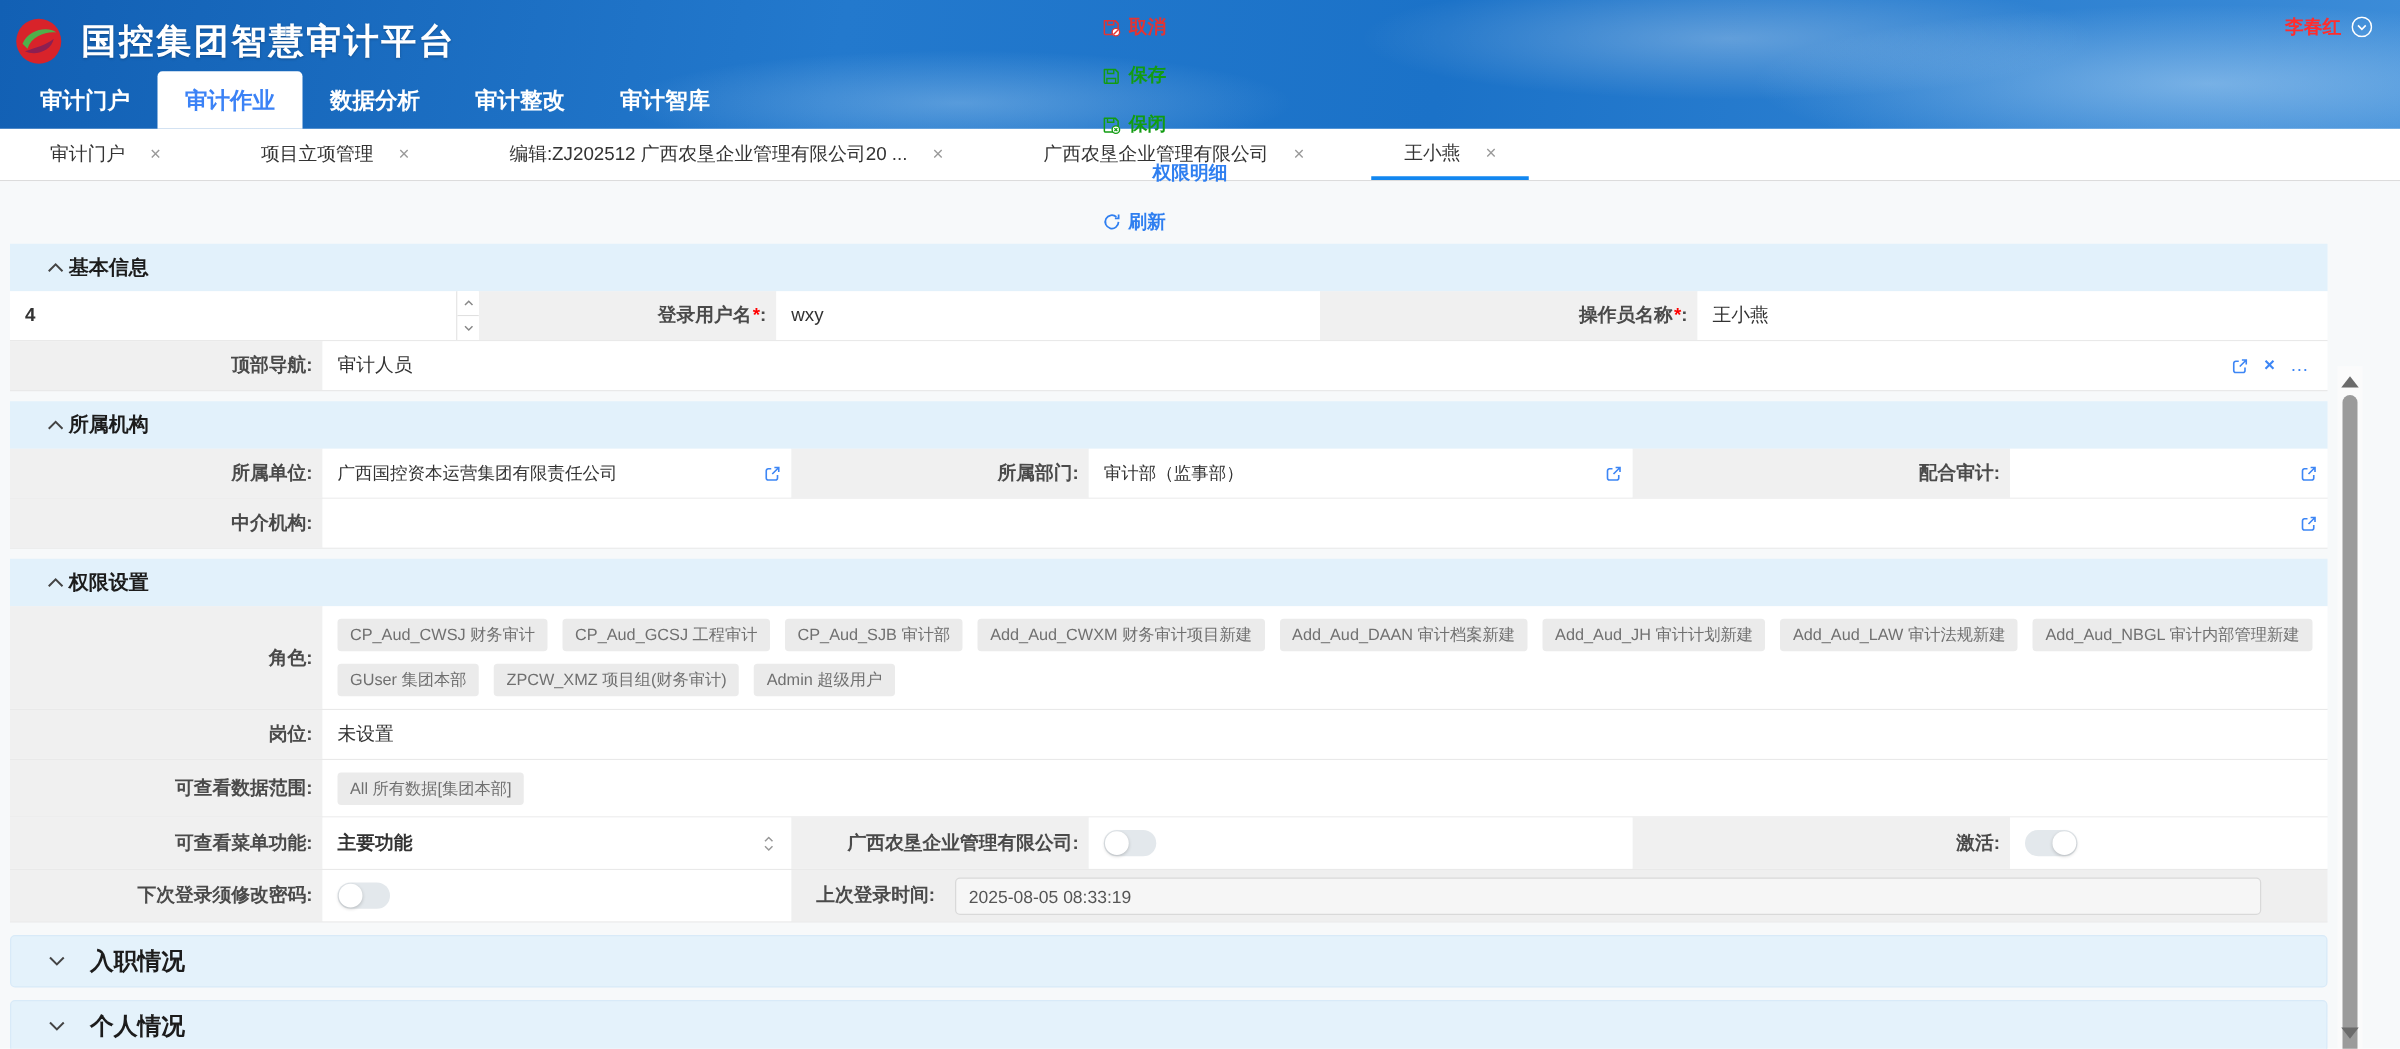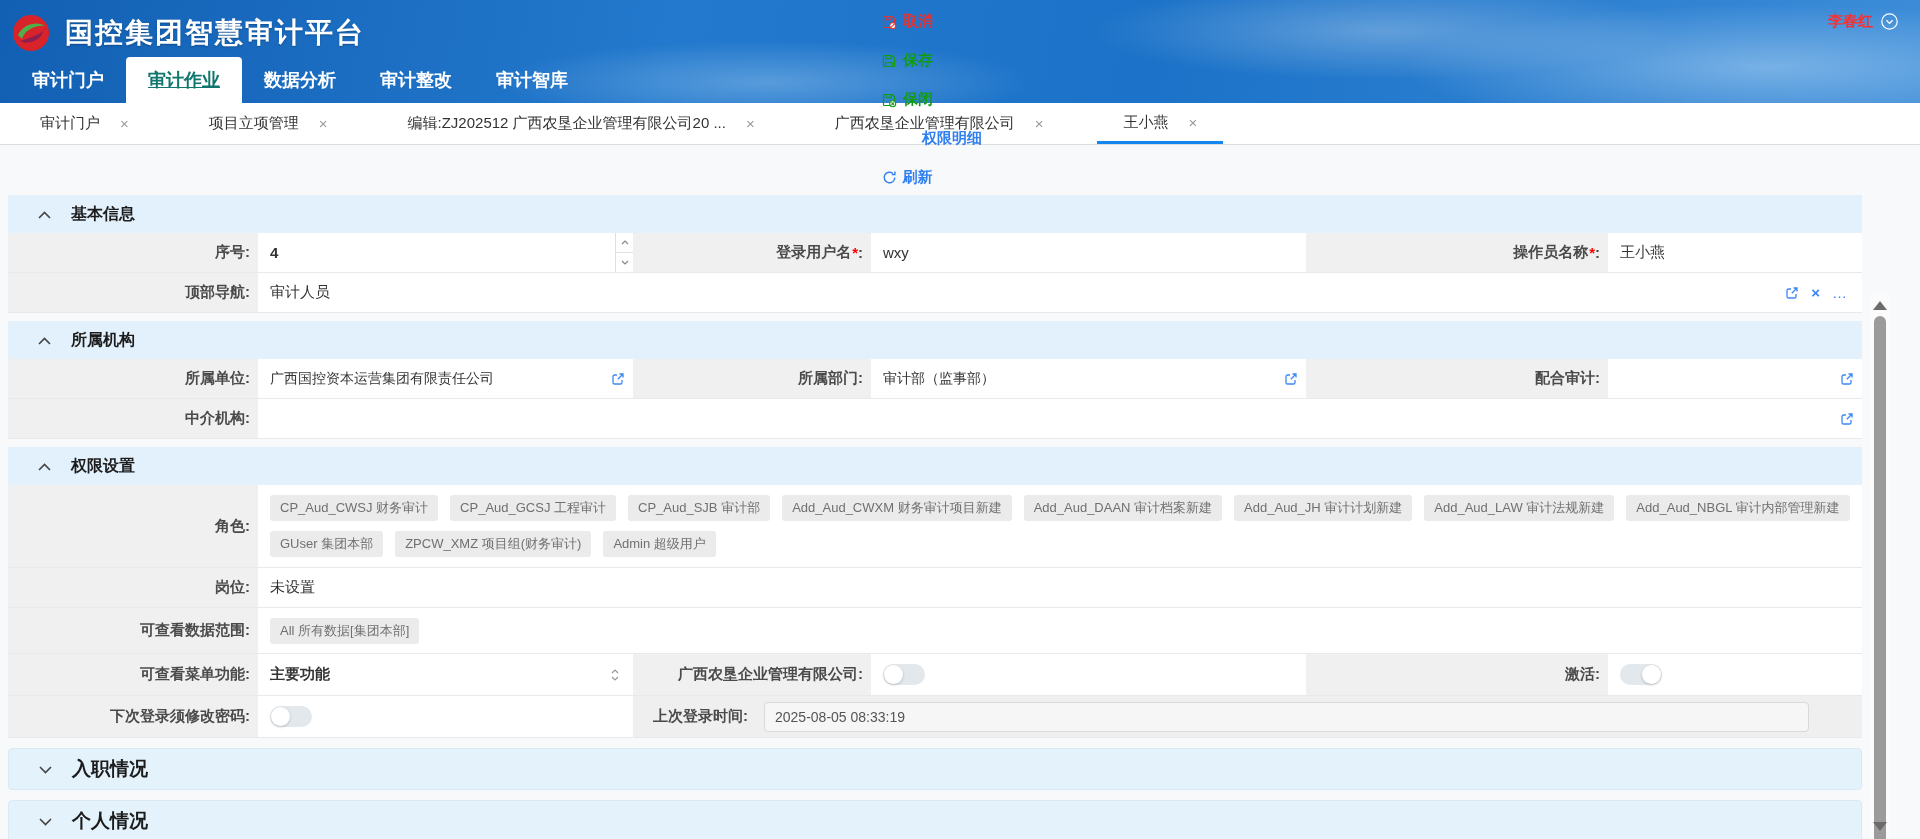--- a/index.html
+++ b/index.html
@@ -15,38 +15,38 @@
       radial-gradient(380px 60px at 40% 80%, rgba(190,222,248,.35), rgba(190,222,248,0) 70%),
       linear-gradient(100deg,#1260b4 0%, #2379cd 35%, #1b72c8 60%, #3c8cd8 100%);
   }
   .brand{ display:flex; align-items:center; gap:15px; padding:9px 0 0 12px; height:56px; }
   .logo{ width:38px; height:38px; display:inline-block; }
   .app-title{ color:#fff; font-size:28px; font-weight:bold; letter-spacing:2px; text-shadow:0 1px 2px rgba(0,0,0,.25); }
   .user-box{ position:absolute; top:12px; right:22px; display:flex; align-items:center; gap:8px; cursor:pointer; }
   .user-name{ color:#ff2d2d; font-size:15px; font-weight:bold; }
   .top-nav{ display:flex; align-items:flex-end; height:47px; padding-left:10px; }
   .nav-item{ color:#fff; font-size:18px; font-weight:bold; padding:11px 22px; cursor:pointer; white-space:nowrap; }
-  .nav-item.active{ background:#fff; color:#0f766e; border-radius:4px 4px 0 0;text-decoration:underline; }
+  .nav-item.active{ background:#fff; color:#3b82f6; border-radius:4px 4px 0 0; }
 
   
   .tab-bar{ height:42px; background:#fff; border-bottom:1px solid #dcdcdc; display:flex; align-items:stretch; padding-left:14px; }
   .tab{ display:flex; align-items:center; gap:20px; padding:0 26px; margin-right:28px; font-size:15px; color:#333; cursor:pointer; white-space:nowrap; }
   .tab .tab-close{ color:#9a9a9a; font-size:15px; }
   .tab.active{ border-bottom:3px solid #1287f0; }
 
   
   .content{ background:#f7f9fa; height:694px; padding:10px 0 0 8px; position:relative; }
   .inner{ width:1854px; }
 
   .toolbar{ display:flex; justify-content:flex-end; align-items:center; gap:20px; height:32px; padding-right:56px;flex-direction:column; }
   .tbtn{ display:flex; align-items:center; gap:6px; background:none; border:none; font-size:15px; font-weight:bold; cursor:pointer; font-family:inherit; }
   .tbtn.red{ color:#e23434; } .tbtn.green{ color:#129c12; } .tbtn.blue{ color:#2f7ff0; }
   .tbtn.gap-left{ margin-left:90px; }
 
-  .sec-head{ height:38px; background:#e2f1fb; display:flex; align-items:center; gap:20px; padding-left:30px; margin-top:8px; }
+  .sec-head{ height:38px; background:#e2f1fb; display:flex; align-items:center; gap:4px; padding-left:30px; margin-top:8px; }
   .sec-head .sec-title{ font-size:16px; font-weight:bold; color:#1c1c1c; }
   .collapsed-bar{ height:42px; background:#e4f2fb; border:1px solid #d8eaf8; border-radius:4px; display:flex; align-items:center; gap:20px; padding-left:30px; margin-top:10px; }
   .collapsed-bar .sec-title{ font-size:19px; font-weight:bold; color:#1c1c1c; }
 
   .frow{ display:flex; width:1854px; min-height:40px; border-bottom:1px solid #e9e9e9; align-items:stretch; }
   .cell{ display:flex; align-items:center; }
   .lab{ background:#f0f0f0; justify-content:flex-end; padding-right:8px; font-size:15px; font-weight:bold; color:#4a4a4a; white-space:nowrap; }
   .val{ background:#fff; padding-left:12px; font-size:15px; color:#333; position:relative; }
   .c-l1{ width:250px; } .c-v1{ width:375px; } .c-l2{ width:238px; } .c-v2{ width:435px; } .c-l3{ width:302px; } .c-v3{ flex:1; }
   .c-wide{ flex:1; }
@@ -185,23 +185,20 @@
     </div>
 
     <div class="sec-head">
       <span><svg width="13" height="8" viewBox="0 0 13 8">
             <polyline points="1,7 6.5,1.5 12,7" fill="none" stroke="#444" stroke-width="1.6"></polyline>
           </svg></span>
       <span class="sec-title">基本信息</span>
     </div>
 
     <div class="frow">
-      <div class="cell lab c-l1">
-          <span>序号:</span>
-        </div>
       <div class="cell val c-v1">
         <span style="font-weight:bold">4</span>
         <span class="spinner">
           <span class="spin-half">
               <svg width="8" height="5" viewBox="0 0 8 5">
                 <polyline points="1,4 4,1 7,4" fill="none" stroke="#888" stroke-width="1.2"></polyline>
               </svg>
             </span>
           <span class="spin-half">
               <svg width="8" height="5" viewBox="0 0 8 5">

